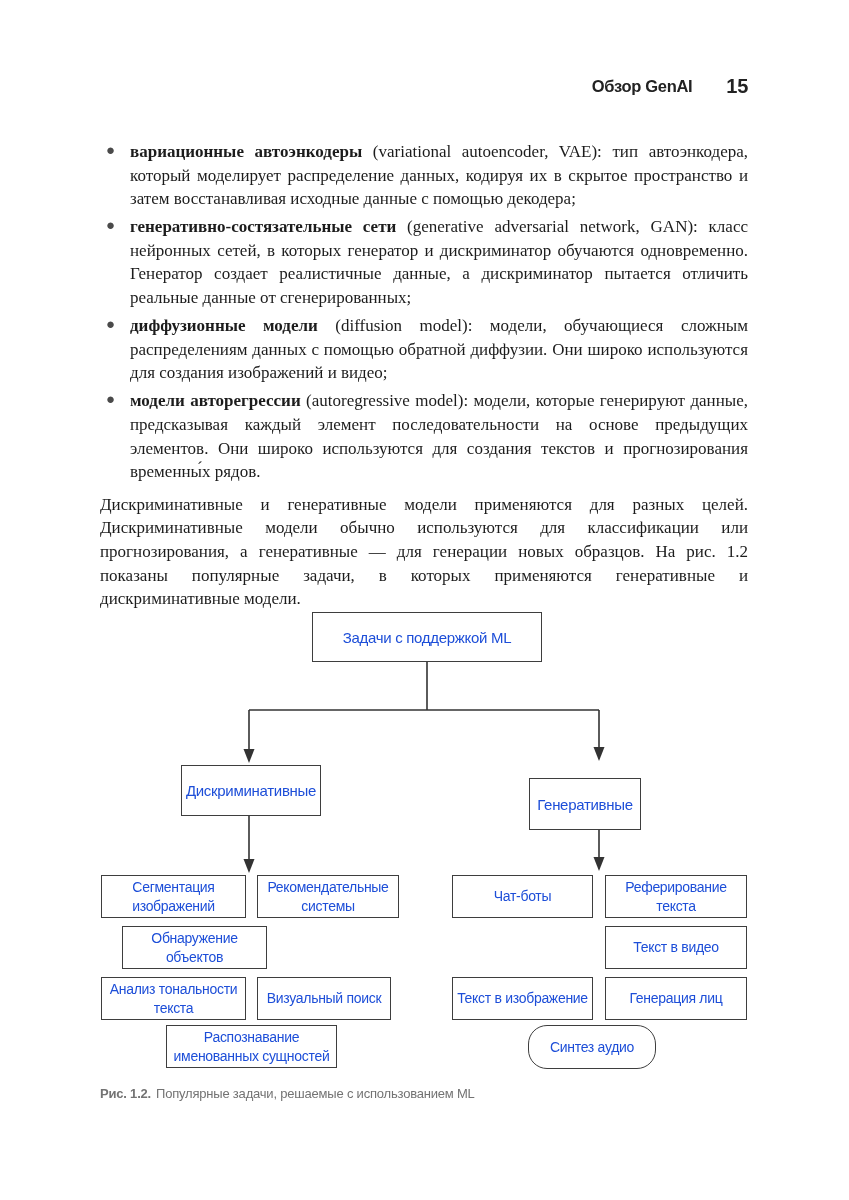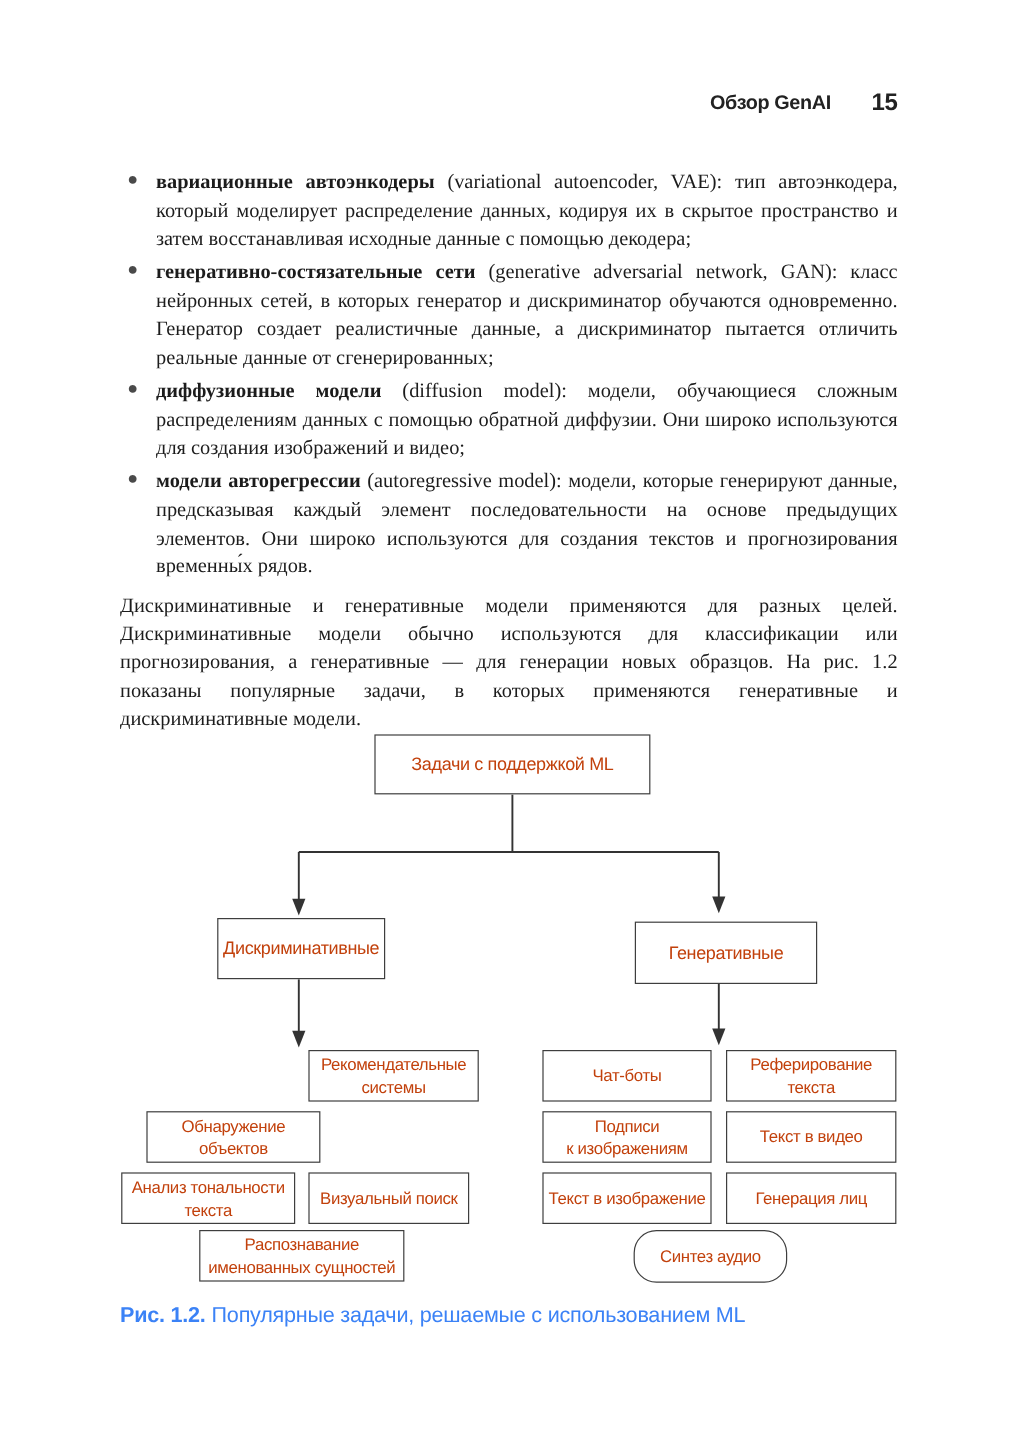--- a/index.html
+++ b/index.html
@@ -38,30 +38,30 @@
 
   
   .diagram{position:absolute;left:100px;top:600px;width:650px;height:485px;}
   .connectors{position:absolute;left:0;top:0;}
   .dbox{
     position:absolute;box-sizing:border-box;
     border:1.5px solid #3e3e3e;background:#fff;
     display:flex;align-items:center;justify-content:center;
     text-align:center;white-space:pre-line;
     font-family:"Liberation Sans", sans-serif;
-    font-size:14px;line-height:19px;letter-spacing:-0.3px;color:#c2410c;
+    font-size:14px;line-height:19px;letter-spacing:-0.3px;color:#1d4ed8;
     padding:1px 3px;
   }
   .dbox-lg{font-size:15px;}
 
   
   .caption{
     position:absolute;left:100px;top:1086px;width:648px;
     font-family:"Liberation Sans", sans-serif;
-    font-size:18px;letter-spacing:-0.2px;color:#3b82f6;
+    font-size:13px;letter-spacing:-0.2px;color:#737373;
   }
   .cap-label{font-weight:700;}
   .cap-text{margin-left:5px;}
 </style>
 </head>
 <body>
 
 <div class="page">
 
   <header class="pagehead">
@@ -104,35 +104,35 @@
         <polygon points="143.5,149 154.5,149 149,163"></polygon>
         <polygon points="493.5,147 504.5,147 499,161"></polygon>
         <polygon points="143.5,259 154.5,259 149,273"></polygon>
         <polygon points="493.5,257 504.5,257 499,271"></polygon>
       </g>
     </svg>
 
     <div class="dbox dbox-lg" style="left:212px;top:12px;width:230px;height:50px;">Задачи с поддержкой ML</div>
 
     <div class="dbox dbox-lg" style="left:81px;top:165px;width:140px;height:51px;">Дискриминативные</div>
-    <div class="dbox dbox-lg" style="left:429px;top:168px;width:152px;height:52px;">Генеративные</div>
+    <div class="dbox dbox-lg" style="left:429px;top:178px;width:112px;height:52px;">Генеративные</div>
 
+    <div class="dbox" style="left:1px;top:275px;width:145px;height:43px;">Сегментация
+изображений</div>
     <div class="dbox" style="left:1px;top:326px;width:145px;height:43px;margin-left:21px;">Обнаружение
 объектов</div>
     <div class="dbox" style="left:1px;top:377px;width:145px;height:43px;">Анализ тональности
 текста</div>
     <div class="dbox" style="left:157px;top:275px;width:142px;height:43px;">Рекомендательные
 системы</div>
     <div class="dbox" style="left:157px;top:377px;width:134px;height:43px;">Визуальный поиск</div>
     <div class="dbox" style="left:66px;top:425px;width:171px;height:43px;">Распознавание
 именованных сущностей</div>
 
     <div class="dbox" style="left:352px;top:275px;width:141px;height:43px;">Чат-боты</div>
-    <div class="dbox" style="left:352px;top:326px;width:141px;height:43px;">Подписи
-к изображениям</div>
     <div class="dbox" style="left:352px;top:377px;width:141px;height:43px;">Текст в изображение</div>
     <div class="dbox" style="left:505px;top:275px;width:142px;height:43px;">Реферирование
 текста</div>
     <div class="dbox" style="left:505px;top:326px;width:142px;height:43px;">Текст в видео</div>
     <div class="dbox" style="left:505px;top:377px;width:142px;height:43px;">Генерация лиц</div>
     <div class="dbox" style="left:428px;top:425px;width:128px;height:44px;border-radius:19px;">Синтез аудио</div>
   </div>
 
   <div class="caption">
     <span class="cap-label">Рис. 1.2.</span><span class="cap-text">Популярные задачи, решаемые с использованием ML</span>

